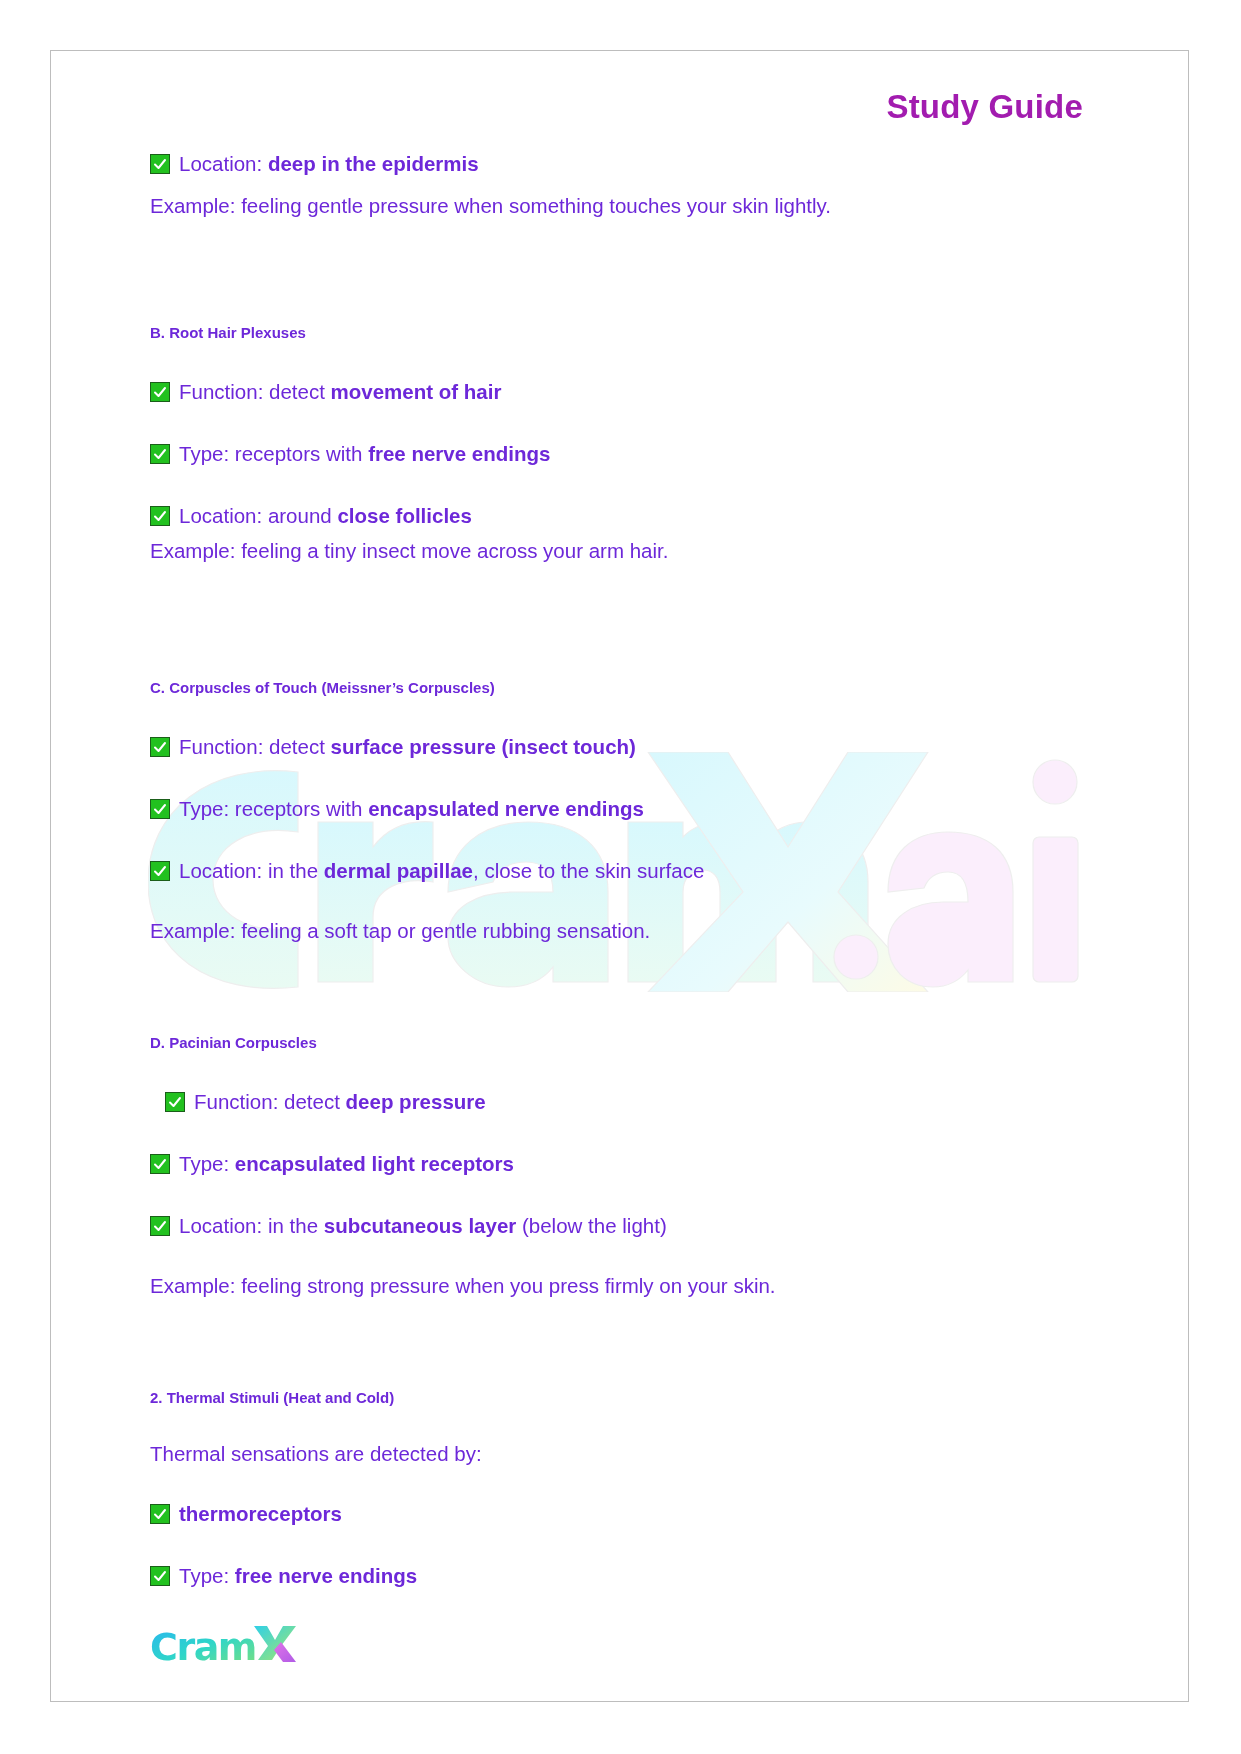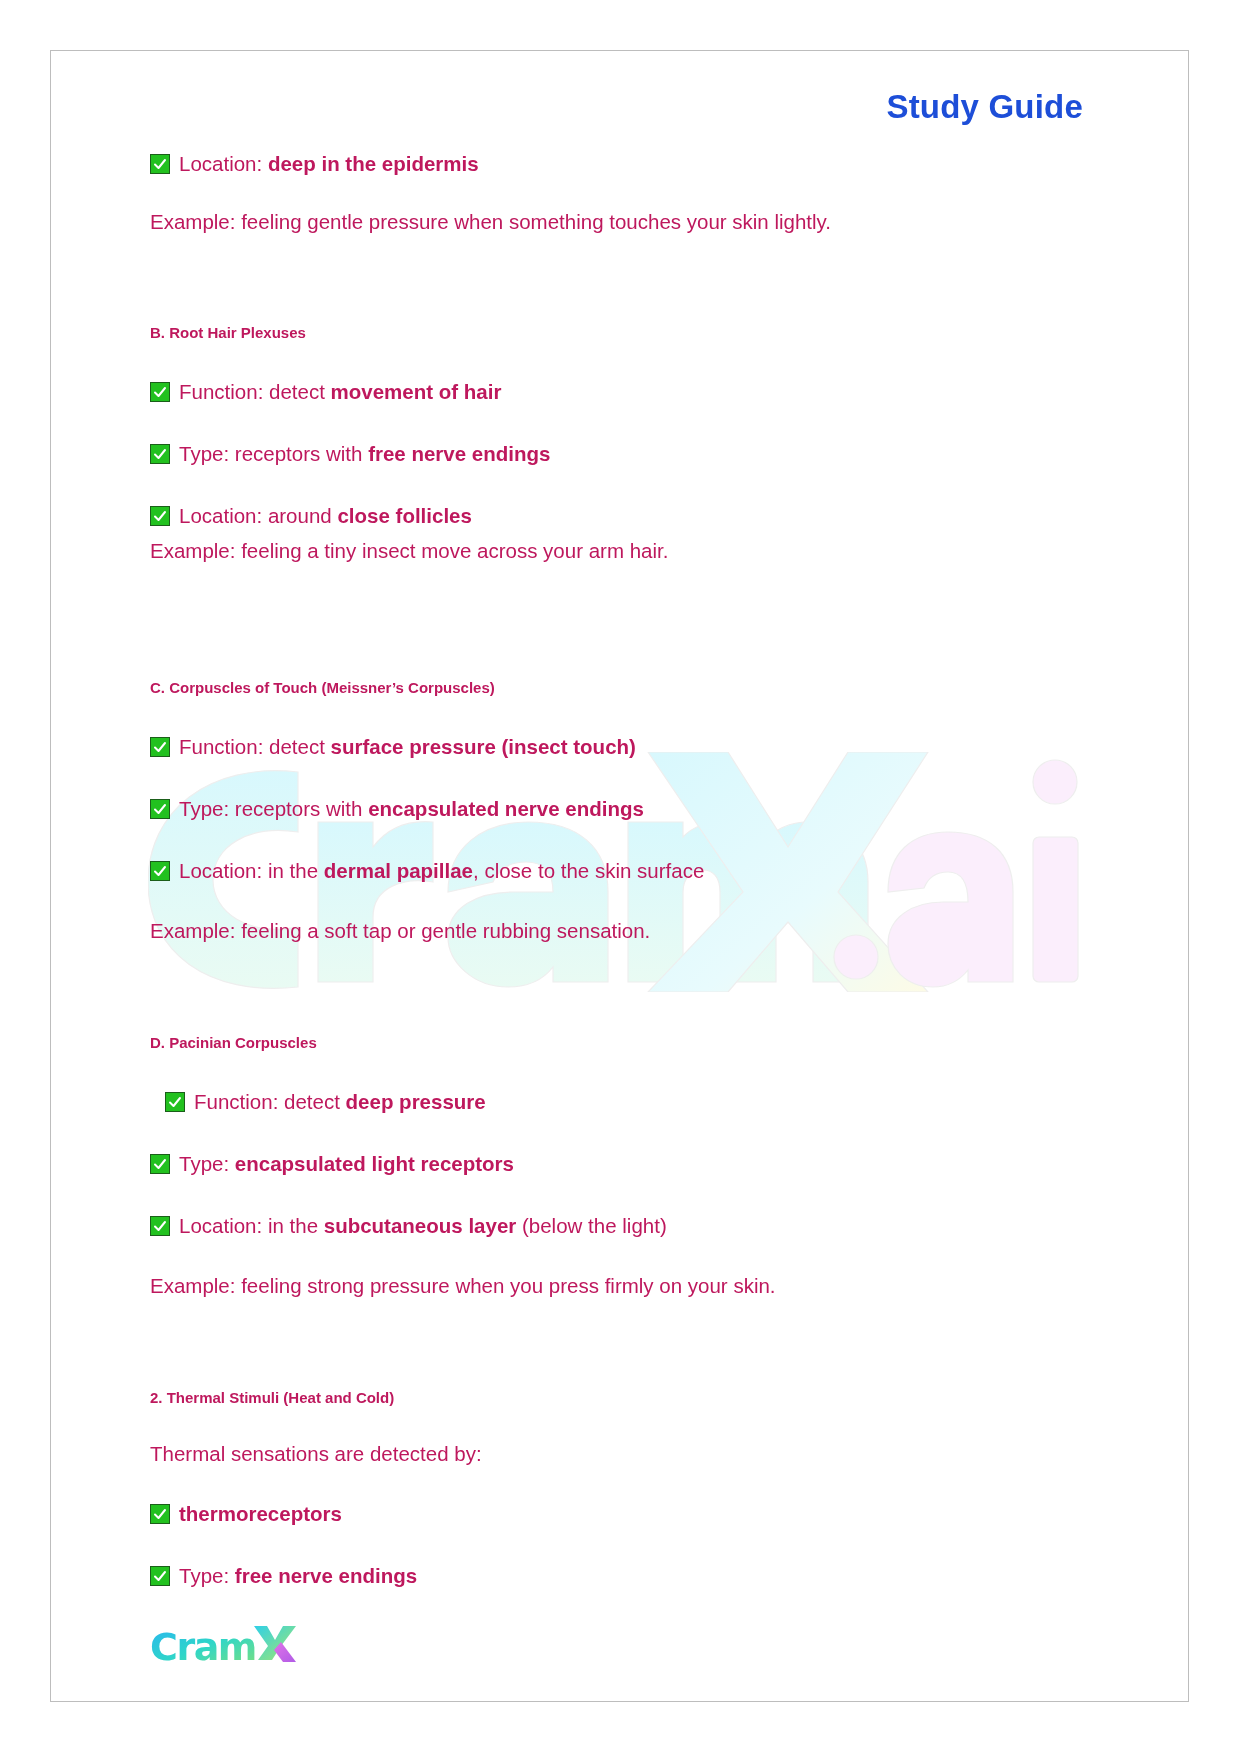--- a/index.html
+++ b/index.html
@@ -23,30 +23,30 @@
       height: 1652px;
       border: 1px solid #bdbdbd;
       box-sizing: border-box;
     }
     .doc-title {
       position: absolute;
       right: 158px;
       top: 88px;
       font-size: 33px;
       font-weight: bold;
-      color: #1d4ed8;
+      color: #a21caf;
       letter-spacing: 0.2px;
     }
     .line {
       position: absolute;
       left: 150px;
       font-size: 20.5px;
       line-height: 26px;
       white-space: nowrap;
-      color: #be185d;
+      color: #6d28d9;
       z-index: 2;
     }
     .line b { font-weight: bold; }
     .heading {
       font-weight: bold;
       font-size: 15px;
     }
     .check {
       display: inline-block;
       width: 20px;
@@ -119,21 +119,21 @@
     <circle cx="907" cy="30" r="22" fill="#fbeefc"></circle>
   </g>
 </svg>
 
 <div class="line" style="top:151px;">
   <span class="check"><svg width="14" height="14" viewBox="0 0 14 14">
         <path d="M2 7.5 L5.5 11 L12 3" stroke="#ffffff" stroke-width="2" fill="none" stroke-linecap="round" stroke-linejoin="round"></path>
       </svg></span><span>Location: </span><b>deep in the epidermis</b>
 </div>
 
-<div class="line" style="top:209px;">Example: feeling gentle pressure when something touches your skin lightly.</div>
+<div class="line" style="top:193px;">Example: feeling gentle pressure when something touches your skin lightly.</div>
 
 <div class="line heading" style="top:320px;">B. Root Hair Plexuses</div>
 
 <div class="line" style="top:379px;">
   <span class="check"><svg width="14" height="14" viewBox="0 0 14 14">
         <path d="M2 7.5 L5.5 11 L12 3" stroke="#ffffff" stroke-width="2" fill="none" stroke-linecap="round" stroke-linejoin="round"></path>
       </svg></span><span>Function: detect </span><b>movement of hair</b><span></span>
 </div>
 
 <div class="line" style="top:441px;">

